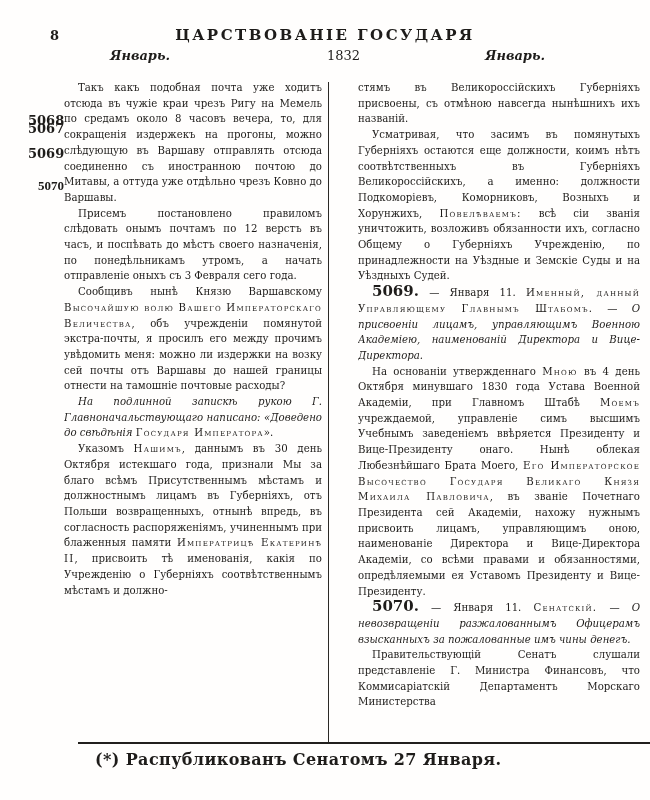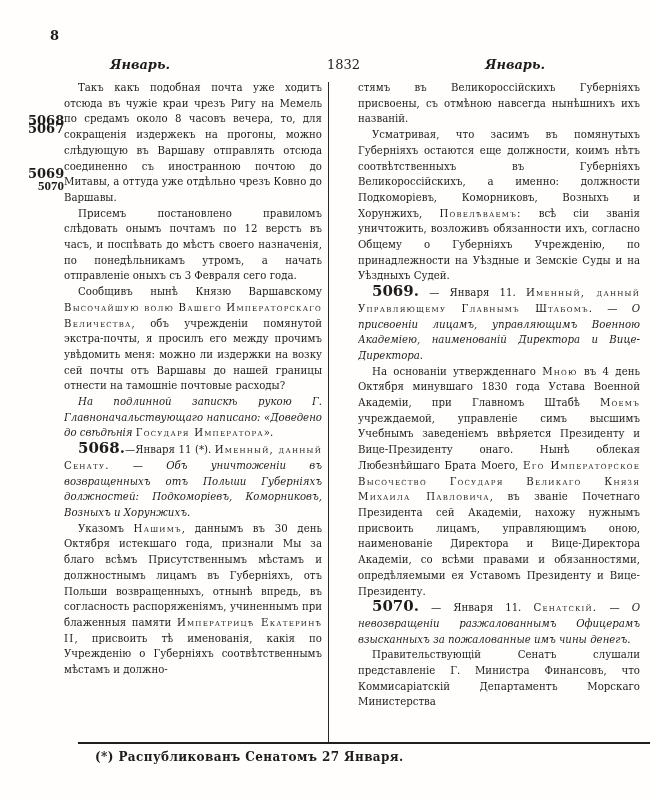--- a/index.html
+++ b/index.html
@@ -18,34 +18,34 @@
     left: 50px; top: 28px;
     font-size: 13px; font-weight: bold;
   }
   .page-title {
     position: absolute;
     left: 0; top: 26px; width: 650px;
     text-align: center;
     font-size: 15px; font-weight: bold;
     letter-spacing: 2.5px;
   }
-  .running-heads { position: absolute; top: 57px; left: 0; width: 556px; height: 18px; }
+  .running-heads { position: absolute; top: 48px; left: 0; width: 556px; height: 18px; }
   .rh { position: absolute; font-size: 13px; }
   .rh-left  { left: 95px;  width: 90px; text-align: center; font-style: italic; font-weight: bold; }
   .rh-center{ left: 300px; width: 60px; text-align: right; }
   .rh-right { left: 470px; width: 90px; text-align: center; font-style: italic; font-weight: bold; }
   .margin-number {
     position: absolute;
     left: 28px; width: 36px;
     font-size: 13px; font-weight: bold;
     text-align: right;
   }
   .mn-0 { top: 81px; margin-top: 40px; }
   .mn-1 { top: 113px; }
-  .mn-2 { top: 146px; margin-top: 20px; }
+  .mn-2 { top: 146px; }
   .mn-3 { top: 178px; font-family: Liberation Serif, serif; }
   .col {
     position: absolute;
     top: 80px; height: 662px;
     overflow: hidden;
     font-size: 10.2px;
     line-height: 15.7px;
     text-align: justify;
   }
   .col-left  { left: 64px;  width: 258px; }
@@ -63,49 +63,49 @@
   .seg-spaced { font-variant: small-caps; letter-spacing: 1.2px; }
   .footnote-rule {
     position: absolute;
     left: 78px; top: 742px;
     width: 572px; height: 2px;
     background: #211f1d;
   }
   .footnote {
     position: absolute;
     left: 95px; top: 750px;
-    font-size: 12px; font-weight: bold;
+    font-size: 16px; font-weight: bold;
     letter-spacing: 0.4px;
   }
 </style>
 </head>
 <body>
 
 <div class="page">
 
   <div class="page-number">8</div>
 
+  <div class="page-title">ЦАРСТВОВАНІЕ ГОСУДАРЯ</div>
 
   <div class="running-heads">
     <span class="rh rh-left">Январь.</span>
     <span class="rh rh-center">1832</span>
     <span class="rh rh-right">Январь.</span>
   </div>
 
   <div class="margin-number mn-0">5067</div>
   <div class="margin-number mn-1">5068</div>
   <div class="margin-number mn-2">5069</div>
   <div class="margin-number mn-3">5070</div>
 
   <div class="col col-left">
       <p class="para indent"><span class="seg-normal">Такъ какъ подобная почта уже ходитъ отсюда въ чужіе краи чрезъ Ригу на Мемель по средамъ около 8 часовъ вечера, то, для сокращенія издержекъ на прогоны, можно слѣдующую въ Варшаву отправлять отсюда соединенно съ иностранною почтою до Митавы, а оттуда уже отдѣльно чрезъ Ковно до Варшавы.</span></p>
       <p class="para indent"><span class="seg-normal">Присемъ постановлено правиломъ слѣдовать онымъ почтамъ по 12 верстъ въ часъ, и поспѣвать до мѣстъ своего назначенія, по понедѣльникамъ утромъ, а начать отправленіе оныхъ съ 3 Февраля сего года.</span></p>
       <p class="para indent"><span class="seg-normal">Сообщивъ нынѣ Князю Варшавскому </span><span class="seg-spaced">Высочайшую волю Вашего Императорскаго Величества</span><span class="seg-normal">, объ учрежденіи помянутой экстра-почты, я просилъ его между прочимъ увѣдомить меня: можно ли издержки на возку сей почты отъ Варшавы до нашей границы отнести на тамошніе почтовые расходы?</span></p>
       <p class="para indent"><span class="seg-italic">На подлинной запискѣ рукою Г. Главноначальствующаго написано: «Доведено до свѣдѣнія </span><span class="seg-spaced">Государя Императора</span><span class="seg-normal">».</span></p>
-      <p class="para indent"><span class="seg-bold">5068.</span><span class="seg-normal">—Января 11 (*). </span><span class="seg-spaced">Именный, данный Сенату.</span><span class="seg-normal"> — </span><span class="seg-italic">Объ уничтоженіи въ возвращенныхъ отъ Польши Губерніяхъ должностей: Подкоморіевъ, Коморниковъ, Возныхъ и Хорунжихъ.</span></p>
       <p class="para indent"><span class="seg-normal">Указомъ </span><span class="seg-spaced">Нашимъ</span><span class="seg-normal">, даннымъ въ 30 день Октября истекшаго года, признали Мы за благо всѣмъ Присутственнымъ мѣстамъ и должностнымъ лицамъ въ Губерніяхъ, отъ Польши возвращенныхъ, отнынѣ впредь, въ согласность распоряженіямъ, учиненнымъ при блаженныя памяти </span><span class="seg-spaced">Императрицѣ Екатеринѣ II</span><span class="seg-normal">, присвоить тѣ именованія, какія по Учрежденію о Губерніяхъ соотвѣтственнымъ мѣстамъ и должно-</span></p>
     </div>
 
   <div class="divider"></div>
 
   <div class="col col-right">
       <p class="para"><span class="seg-normal">стямъ въ Великороссійскихъ Губерніяхъ присвоены, съ отмѣною навсегда нынѣшнихъ ихъ названій.</span></p>
       <p class="para indent"><span class="seg-normal">Усматривая, что засимъ въ помянутыхъ Губерніяхъ остаются еще должности, коимъ нѣтъ соотвѣтственныхъ въ Губерніяхъ Великороссійскихъ, а именно: должности Подкоморіевъ, Коморниковъ, Возныхъ и Хорунжихъ, </span><span class="seg-spaced">Повелѣваемъ:</span><span class="seg-normal"> всѣ сіи званія уничтожить, возложивъ обязанности ихъ, согласно Общему о Губерніяхъ Учрежденію, по принадлежности на Уѣздные и Земскіе Суды и на Уѣздныхъ Судей.</span></p>
       <p class="para indent"><span class="seg-bold">5069.</span><span class="seg-normal"> — Января 11. </span><span class="seg-spaced">Именный, данный Управляющему Главнымъ Штабомъ.</span><span class="seg-normal"> — </span><span class="seg-italic">О присвоеніи лицамъ, управляющимъ Военною Академіею, наименованій Директора и Вице-Директора.</span></p>
       <p class="para indent"><span class="seg-normal">На основаніи утвержденнаго </span><span class="seg-spaced">Мною</span><span class="seg-normal"> въ 4 день Октября минувшаго 1830 года Устава Военной Академіи, при Главномъ Штабѣ </span><span class="seg-spaced">Моемъ</span><span class="seg-normal"> учреждаемой, управленіе симъ высшимъ Учебнымъ заведеніемъ ввѣряется Президенту и Вице-Президенту онаго. Нынѣ облекая Любезнѣйшаго Брата Моего, </span><span class="seg-spaced">Его Императорское Высочество Государя Великаго Князя Михаила Павловича</span><span class="seg-normal">, въ званіе Почетнаго Президента сей Академіи, нахожу нужнымъ присвоить лицамъ, управляющимъ оною, наименованіе Директора и Вице-Директора Академіи, со всѣми правами и обязанностями, опредѣляемыми ея Уставомъ Президенту и Вице-Президенту.</span></p>

